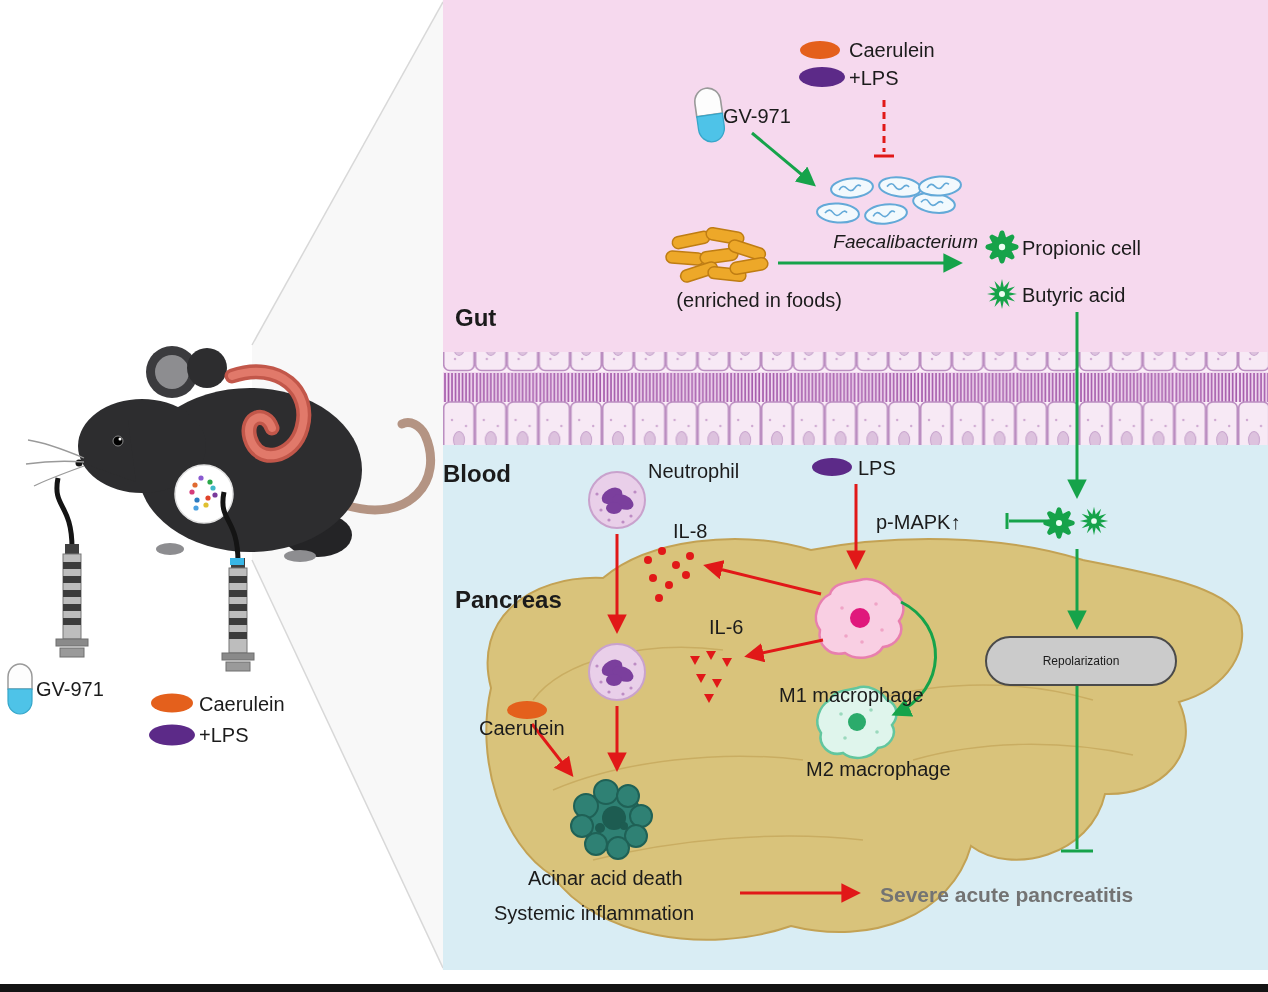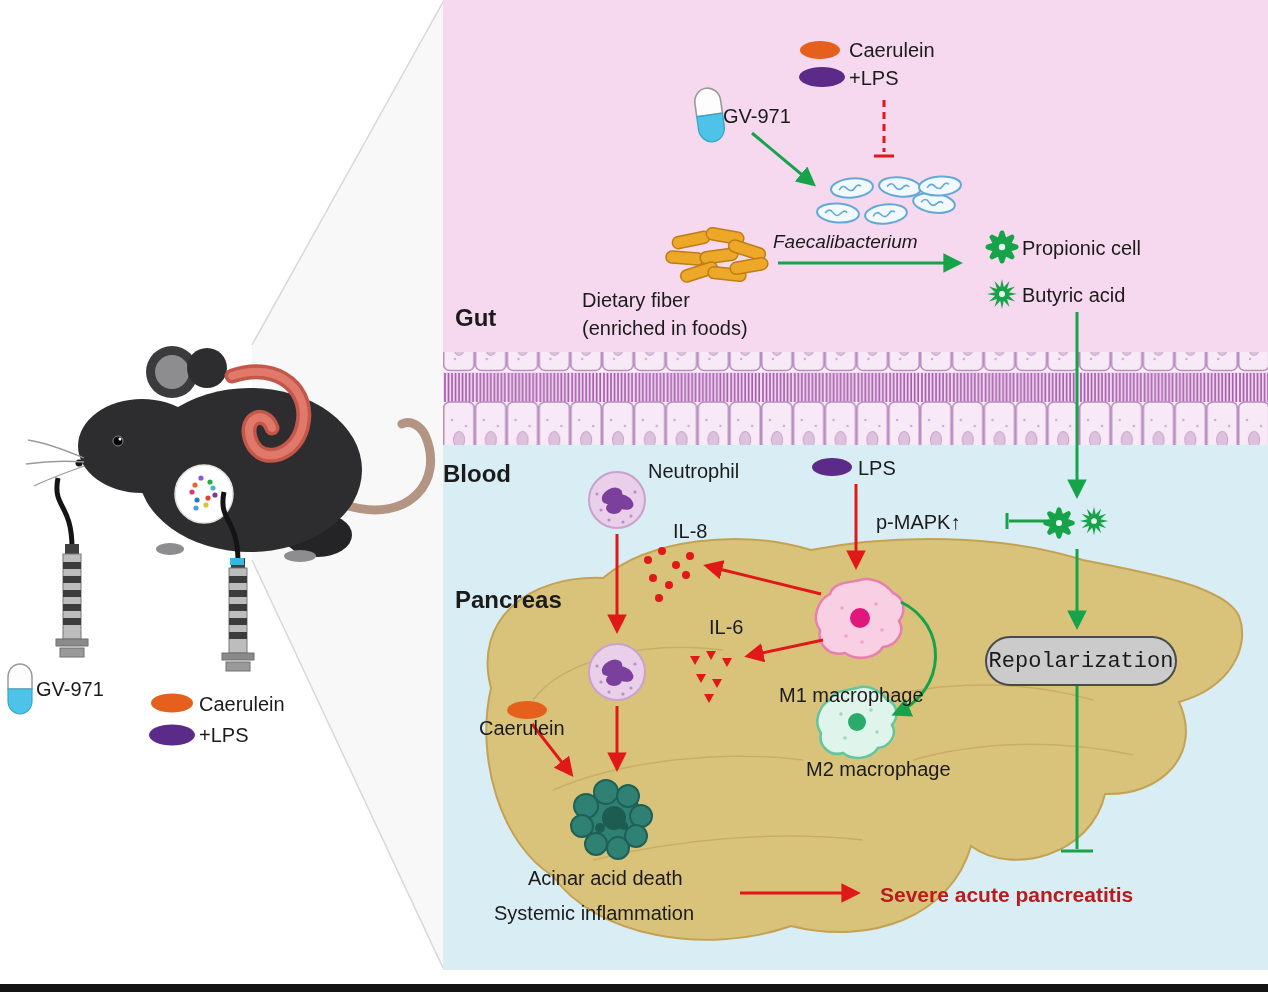--- a/index.html
+++ b/index.html
@@ -4,25 +4,25 @@
 <style>
   html,body{margin:0;padding:0;background:#fff;}
   .page{position:relative;width:1268px;height:992px;background:#ffffff;overflow:hidden;
         font-family:"Liberation Sans",sans-serif;color:#1b1b1b;}
   .left-panel{position:absolute;left:0;top:0;width:443px;height:992px;}
   .right-panel{position:absolute;left:443px;top:0;width:825px;height:970px;}
   svg{position:absolute;left:0;top:0;}
   .label{position:absolute;font-size:20px;line-height:24px;white-space:nowrap;z-index:5;}
   .section{font-weight:bold;font-size:24px;}
   .italic{font-style:italic;font-size:19px;}
-  .center{text-align:left;white-space:normal;}
-  .severe{font-weight:bold;color:#b91c1c;font-size:21px;}
+  .center{text-align:right;white-space:normal;}
+  .severe{font-weight:bold;color:#737373;font-size:21px;}
   .repol-box{position:absolute;left:542px;top:636px;width:188px;height:46px;background:#cbcbcb;
              border:2px solid #4a4a4a;border-radius:26px;display:flex;align-items:center;
-             justify-content:center;font-size:22px;z-index:4;font-family:Liberation Mono, monospace;}
+             justify-content:center;font-size:12px;z-index:4;}
   .bottom-bar{position:absolute;left:0;top:984px;width:1268px;height:8px;background:#141414;}
   .defs-holder{position:absolute;width:0;height:0;overflow:hidden;}
 </style>
 </head>
 <body>
 
 <div class="page">
 
   <svg class="defs-holder" aria-hidden="true">
     <defs>
@@ -300,21 +300,20 @@
         <path d="M89,724 L128,774" marker-end="url(#ra)"></path>
         <path d="M297,893 L414,893" marker-end="url(#ra)"></path>
       </g>
     </svg>
 
     <div class="label" style="left:406px;top:38px;">Caerulein</div>
     <div class="label" style="left:406px;top:66px;">+LPS</div>
     <div class="label" style="left:280px;top:104px;">GV-971</div>
     <div class="label italic center" style="left:330px;top:230px;width:205px;">Faecalibacterium</div>
     <div class="label center" style="left:139px;top:286px;width:260px;line-height:28px;">
-      <div>Dietary fiber</div>
       <div>(enriched in foods)</div>
     </div>
     <div class="label" style="left:579px;top:236px;">Propionic cell</div>
     <div class="label" style="left:579px;top:283px;">Butyric acid</div>
     <div class="label section" style="left:12px;top:306px;">Gut</div>
 
     <div class="label section" style="left:0;top:462px;">Blood</div>
     <div class="label" style="left:205px;top:459px;">Neutrophil</div>
     <div class="label" style="left:415px;top:456px;">LPS</div>
     <div class="label" style="left:433px;top:510px;">p-MAPK↑</div>

